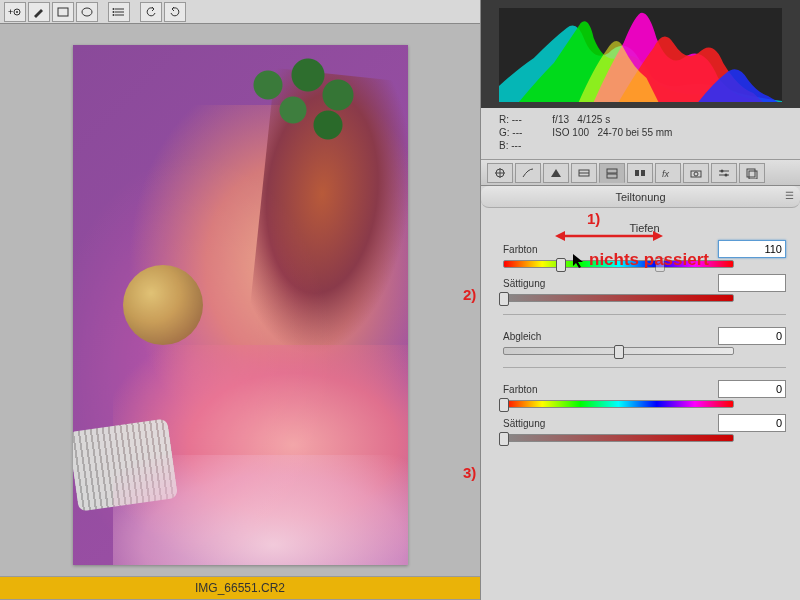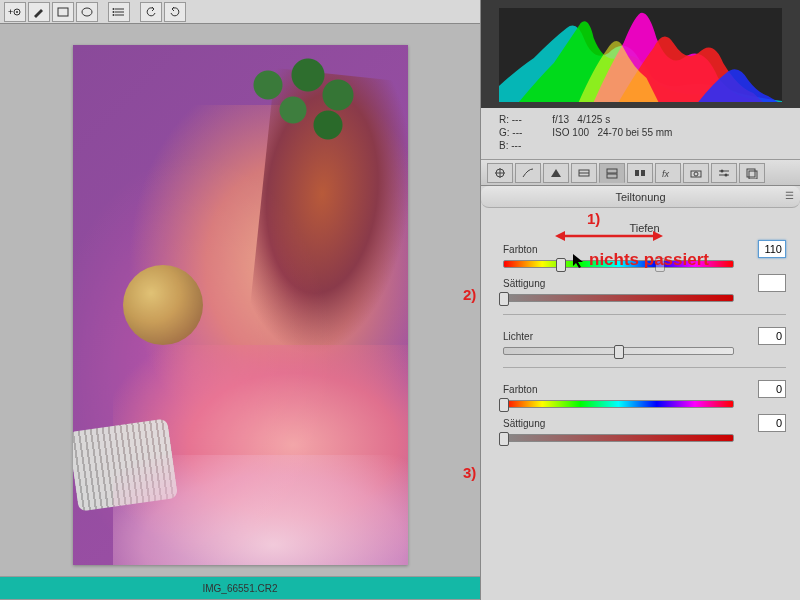--- a/index.html
+++ b/index.html
@@ -7,21 +7,21 @@
   .app { display: flex; width: 800px; height: 600px; }
   .left-pane { width: 480px; height: 600px; background: #b8b8b8; display: flex; flex-direction: column; }
   .right-pane { width: 320px; height: 600px; background: #d8d8d8; display: flex; flex-direction: column; border-left: 1px solid #888; }
 
   .toolbar { height: 24px; background: #d8d8d8; border-bottom: 1px solid #888; display: flex; align-items: center; padding: 2px 4px; gap: 2px; }
   .tool-btn { width: 22px; height: 20px; background: #e8e8e8; border: 1px solid #999; display: flex; align-items: center; justify-content: center; font-size: 11px; cursor: pointer; }
 
   .photo-area { flex: 1; display: flex; align-items: center; justify-content: center; padding: 10px 0 0 0; }
   .photo { width: 335px; height: 520px; background: purple; position: relative; overflow: hidden; box-shadow: 0 1px 3px rgba(0,0,0,0.3); }
 
-  .filename-bar { height: 24px; background: #14b8a6; border-top: 1px solid #999; border-bottom: 1px solid #999; display: flex; align-items: center; justify-content: center; font-size: 10px; color: #333; }
+  .filename-bar { height: 24px; background: #eab308; border-top: 1px solid #999; border-bottom: 1px solid #999; display: flex; align-items: center; justify-content: center; font-size: 12px; color: #333; }
 
   .histo-area { height: 108px; background: #3a3a3a; position: relative; padding: 8px 18px 2px 18px; }
   .histo { width: 100%; height: 94px; background: #252525; position: relative; overflow: hidden; }
 
   .info-bar { background: #d8d8d8; padding: 6px 18px 8px 18px; font-size: 10px; color: #333; display: flex; gap: 30px; border-bottom: 1px solid #999; }
   .info-col { display: flex; flex-direction: column; gap: 2px; }
   .info-col2 { display: flex; flex-direction: column; gap: 2px; }
 
   .tab-strip { height: 26px; background: linear-gradient(#e0e0e0,#c8c8c8); border-bottom: 1px solid #888; display: flex; align-items: center; padding: 0 6px; gap: 2px; }
   .tab-btn { width: 26px; height: 20px; border: 1px solid #999; background: #d4d4d4; display: flex; align-items: center; justify-content: center; cursor: pointer; }
@@ -33,21 +33,21 @@
   .panel-body { flex:1; background:#d8d8d8; padding:10px 14px 10px 22px; position:relative; font-size:11px; color:#333; }
 
   .section-title { text-align:center; font-size:11px; margin:4px 0 6px 0; }
   .slider-row { display:flex; align-items:center; gap:8px; margin-bottom:4px; }
   .slider-label { width:60px; font-size:10px; }
   .slider-track { flex:1; height:8px; position:relative; border:1px solid #888; border-radius:2px; }
   .slider-hue { background: linear-gradient(to right, #f00,#ff0,#0f0,#0ff,#00f,#f0f,#f00); }
   .slider-sat { background: linear-gradient(to right, #888,#c00); }
   .slider-plain { background: linear-gradient(to right,#ccc,#e8e8e8); }
   .slider-thumb { position:absolute; top:-3px; width:10px; height:14px; background:#e0e0e0; border:1px solid #555; border-radius:2px; transform:translateX(-50%); cursor:pointer; }
-  .value-box { width:28px; height:18px; border:1px solid #888; background:#fff; font-size:11px; text-align:right; padding:1px 3px; }
+  .value-box { width:68px; height:18px; border:1px solid #888; background:#fff; font-size:11px; text-align:right; padding:1px 3px; }
   .value-box.focus { border:1px solid #5a9bd4; box-shadow:0 0 2px #5a9bd4; }
 
   .divider { height:1px; background:#aaa; margin:12px 0; }
 
   .anno { position:absolute; color:#e02020; font-size:15px; font-weight:bold; pointer-events:none; }
   .arrow-svg { position:absolute; pointer-events:none; }
 
   
   .skin1 { position:absolute; left:0; top:60px; width:340px; height:460px;
     background: radial-gradient(ellipse 220px 280px at 210px 160px, #e8a58a 0%, #d47a7a 35%, rgba(160,60,120,0) 70%);
@@ -271,21 +271,21 @@
       </div>
       <div class="slider-row" style="margin-top:-2px">
         <div class="slider-track slider-sat" style="margin-right:52px">
           <div class="slider-thumb" style="left:0%"></div>
         </div>
       </div>
 
       <div class="divider"></div>
 
       <div class="slider-row">
-        <div class="slider-label">Lichter</div>
+        <div class="slider-label">Abgleich</div>
         <div style="flex:1"></div>
         <input class="value-box" value="0" style="">
       </div>
       <div class="slider-row" style="margin-top:-2px">
         <div class="slider-track slider-plain" style="margin-right:52px">
           <div class="slider-thumb" style="left:50%"></div>
         </div>
       </div>
 
       <div class="divider"></div>

